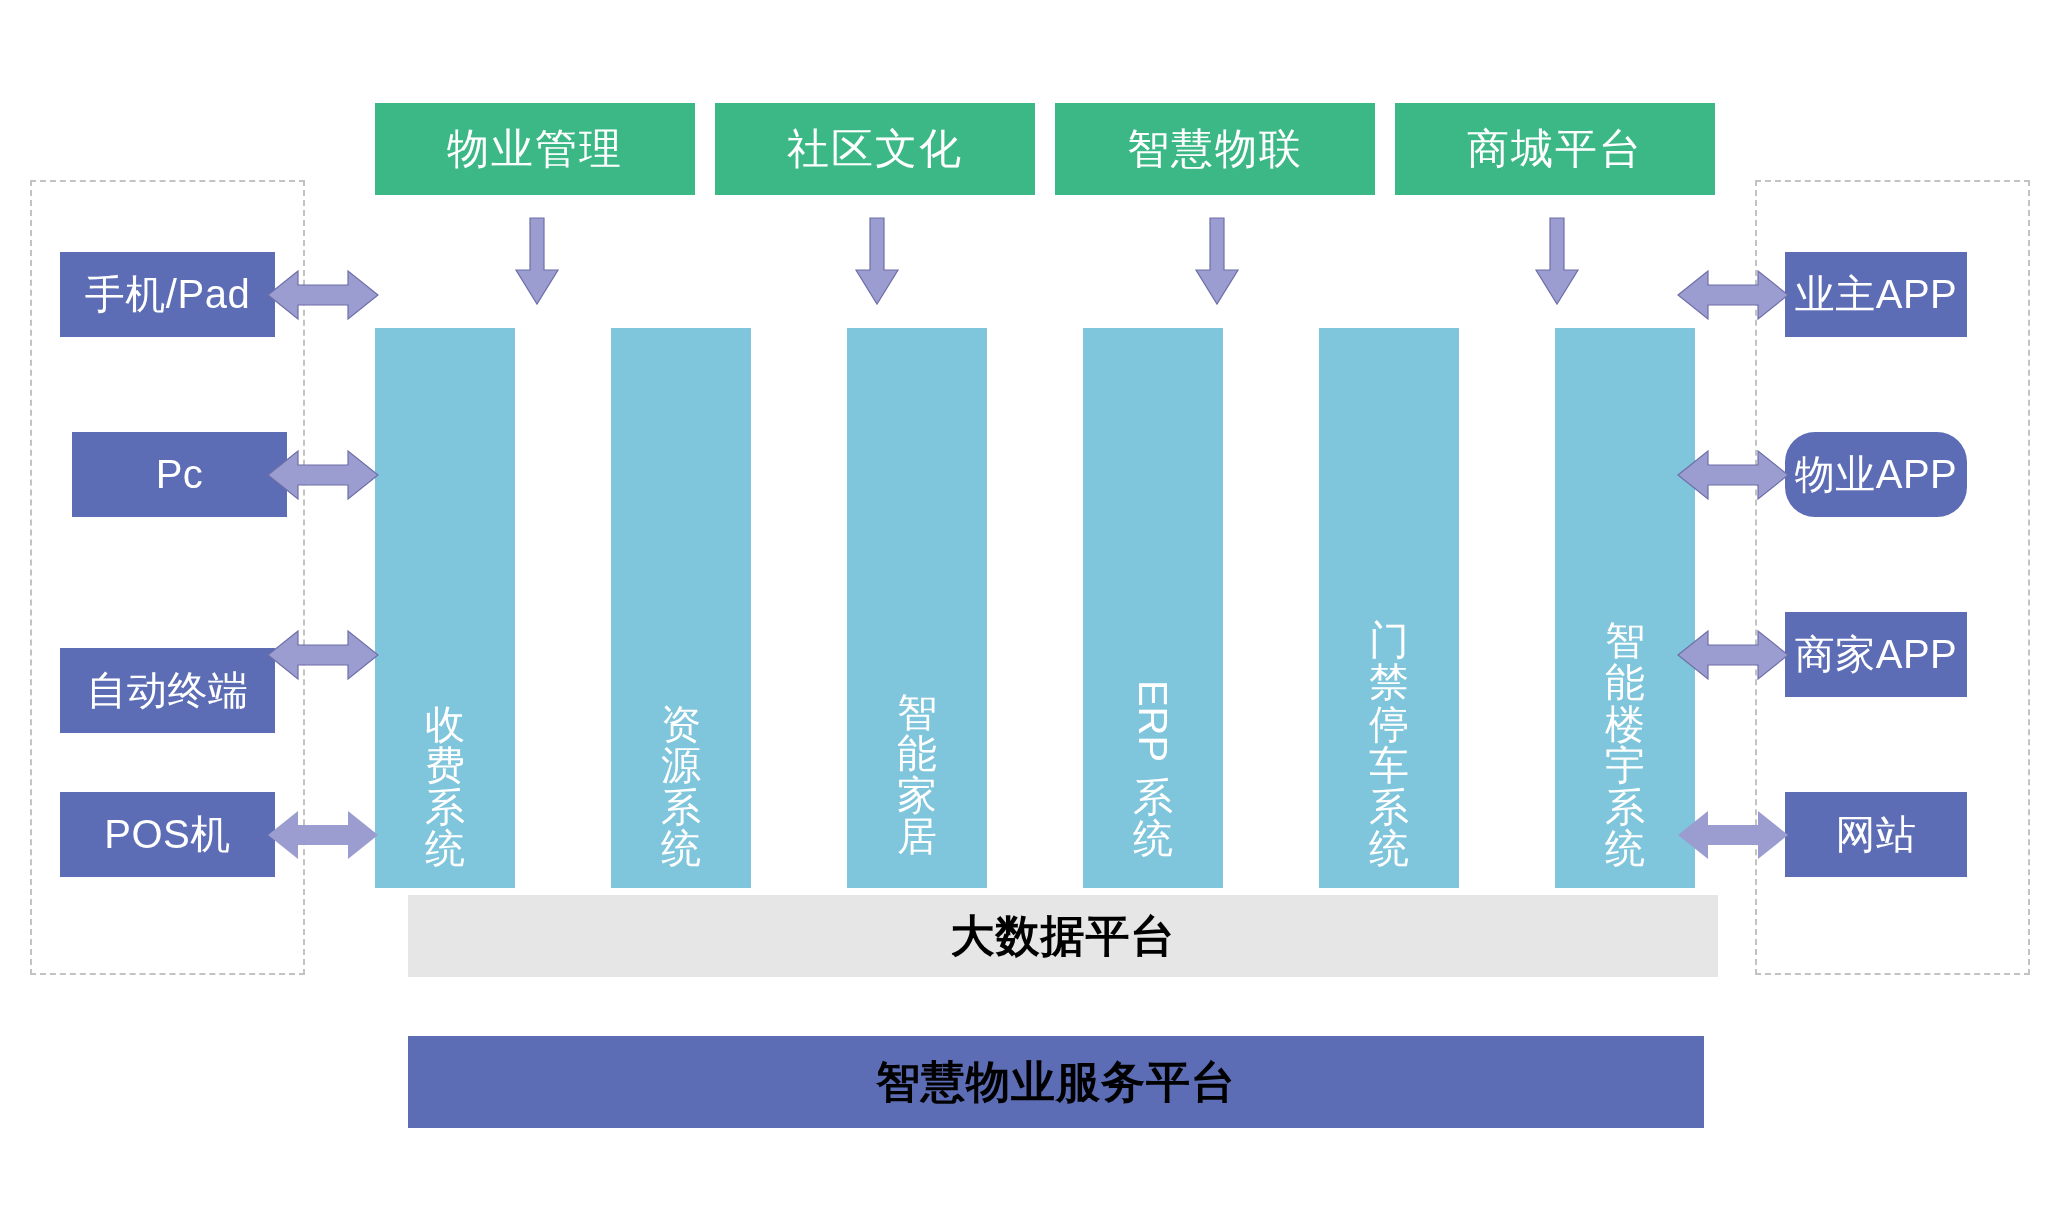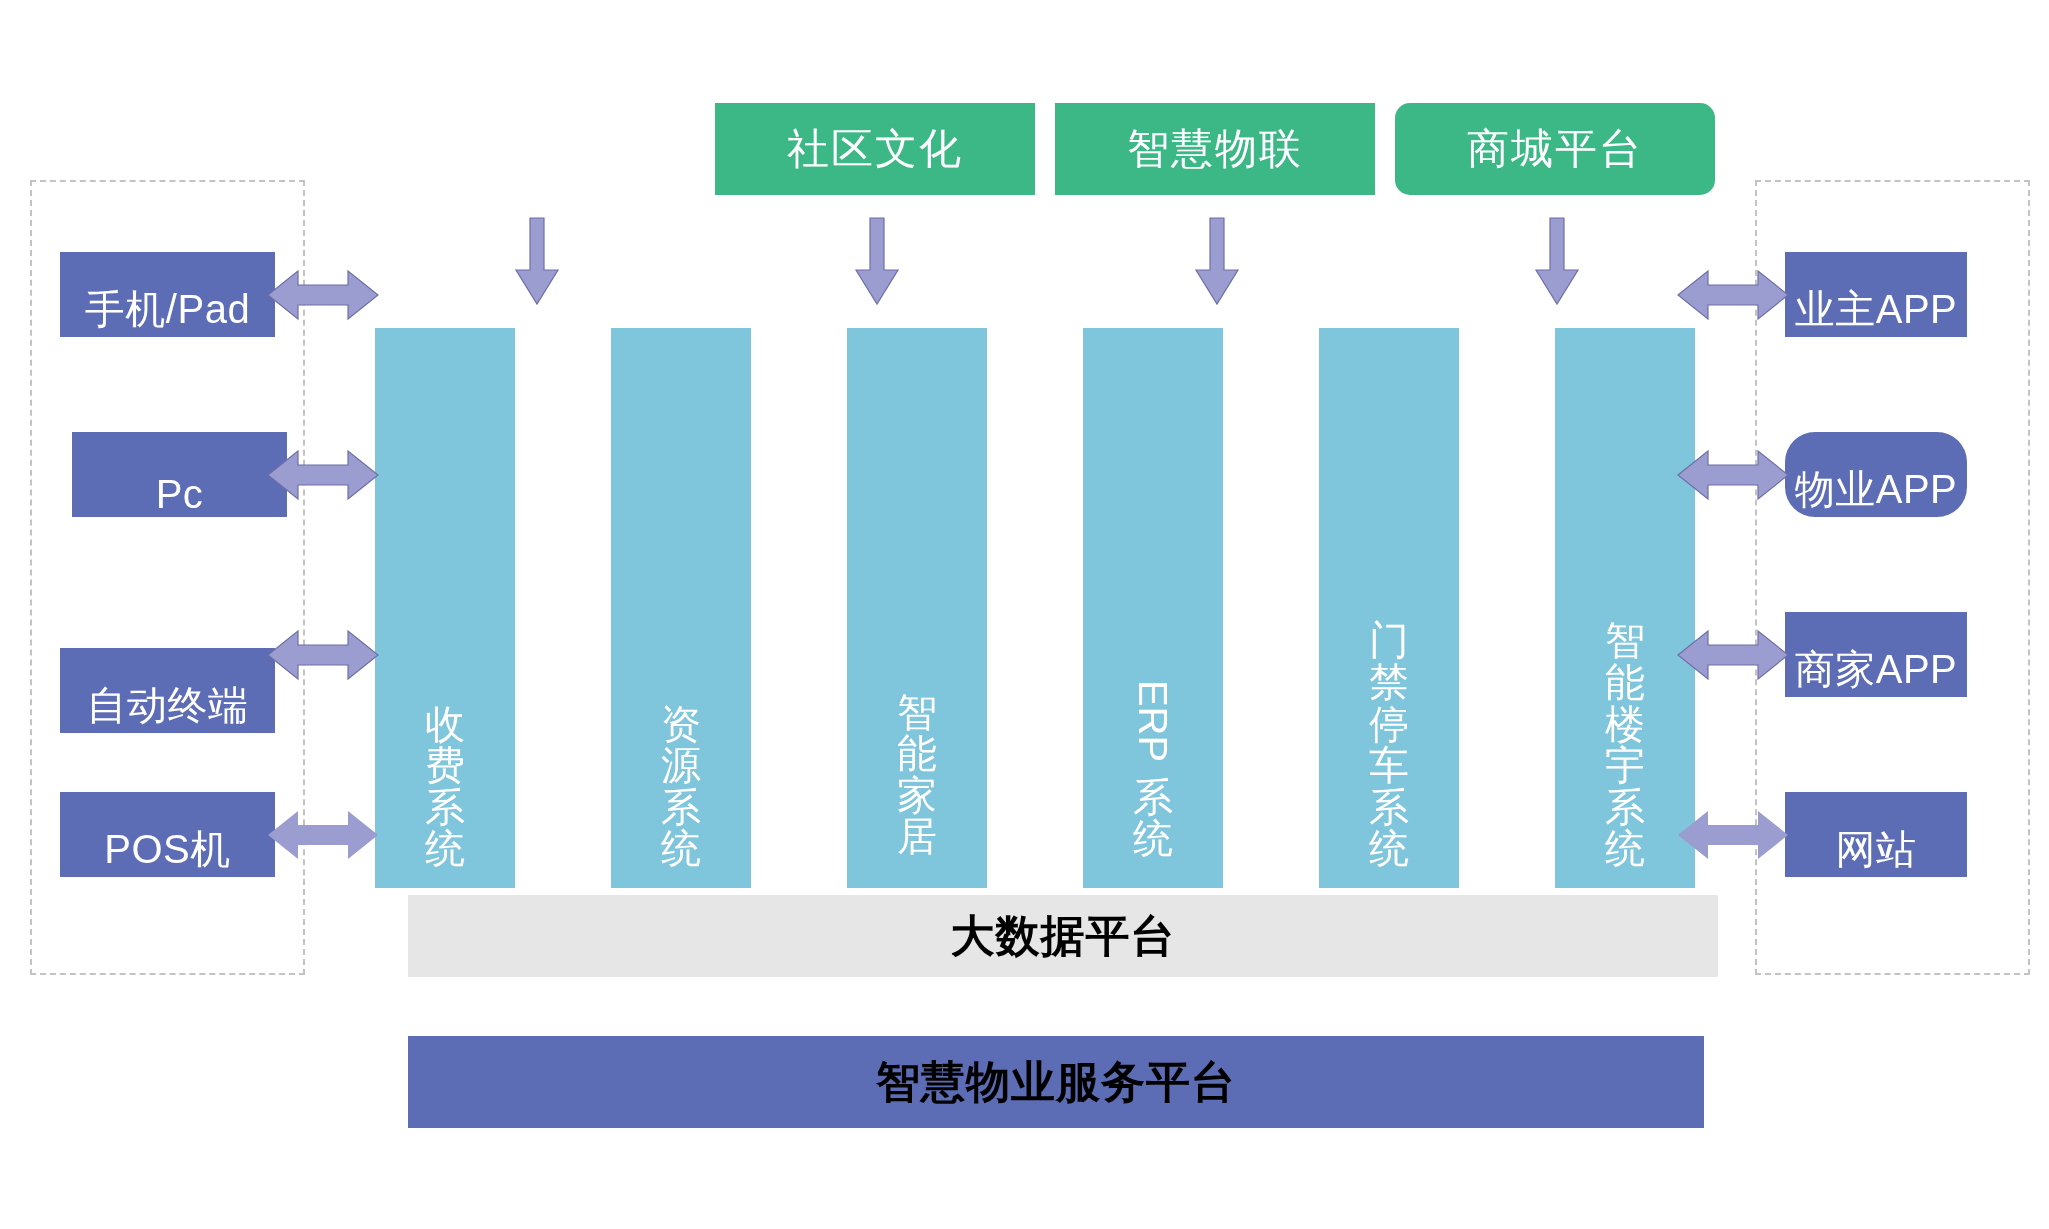--- a/index.html
+++ b/index.html
@@ -30,21 +30,21 @@
   }
   #frame-left  { left: 30px;   top: 180px; width: 275px;  height: 795px; }
   #frame-right { left: 1755px; top: 180px; width: 275px;  height: 795px; }
 
   
   .device-box {
     position: absolute;
     background: #5c6cb5;
     color: #ffffff;
     display: flex;
-    align-items: flex-end;
+    align-items: center;
     justify-content: center;
     font-size: 40px;
     letter-spacing: 0.5px;
     box-sizing: border-box;
     z-index: 3;
   }
   .device-box.left  { left: 60px;   width: 215px; height: 85px; }
   .device-box.right { left: 1785px; width: 182px; height: 85px; }
 
   
@@ -143,27 +143,30 @@
   .arrow-shape.plain { stroke: none; }
 </style>
 </head>
 <body>
 
 <div id="diagram">
 
   <div class="group-frame" id="frame-left"></div>
   <div class="group-frame" id="frame-right"></div>
 
+  <div class="service-box" style="left:375px; width:320px;">
+    <span>物业管理</span>
+  </div>
   <div class="service-box" style="left:715px; width:320px;">
     <span>社区文化</span>
   </div>
   <div class="service-box" style="left:1055px; width:320px;">
     <span>智慧物联</span>
   </div>
-  <div class="service-box" style="left:1395px; width:320px;border-radius:15px;">
+  <div class="service-box" style="left:1395px; width:320px;">
     <span>商城平台</span>
   </div>
 
   <svg class="arrow-svg" style="left:513px; top:218px;" width="48" height="88" viewBox="0 0 48 88">
     <polygon class="arrow-shape" points="17,0 31,0 31,52 45,52 24,86 3,52 17,52"></polygon>
   </svg>
   <svg class="arrow-svg" style="left:853px; top:218px;" width="48" height="88" viewBox="0 0 48 88">
     <polygon class="arrow-shape" points="17,0 31,0 31,52 45,52 24,86 3,52 17,52"></polygon>
   </svg>
   <svg class="arrow-svg" style="left:1193px; top:218px;" width="48" height="88" viewBox="0 0 48 88">

